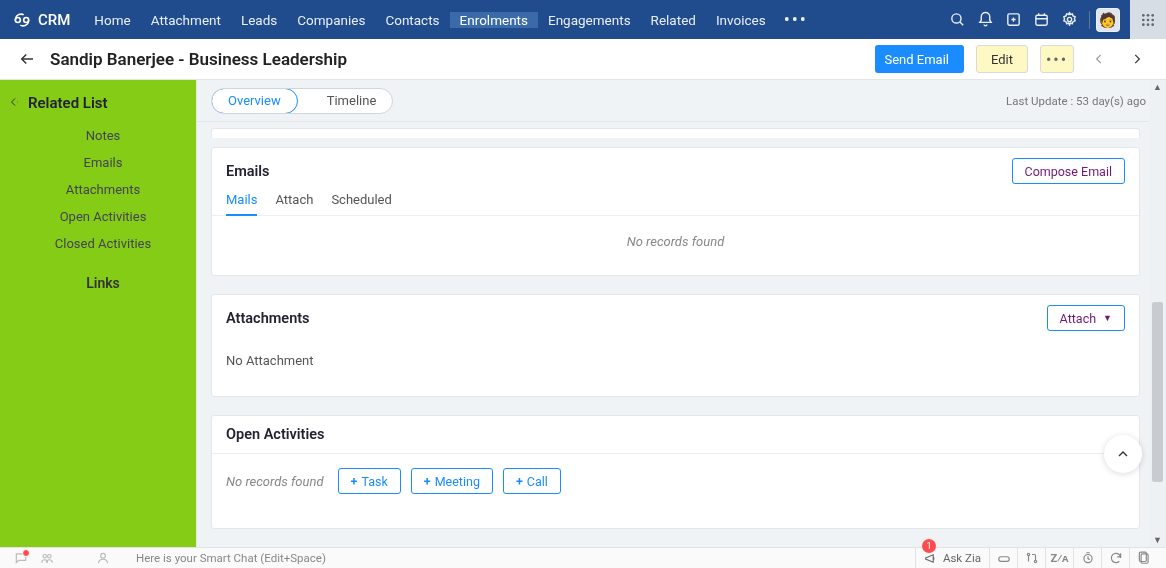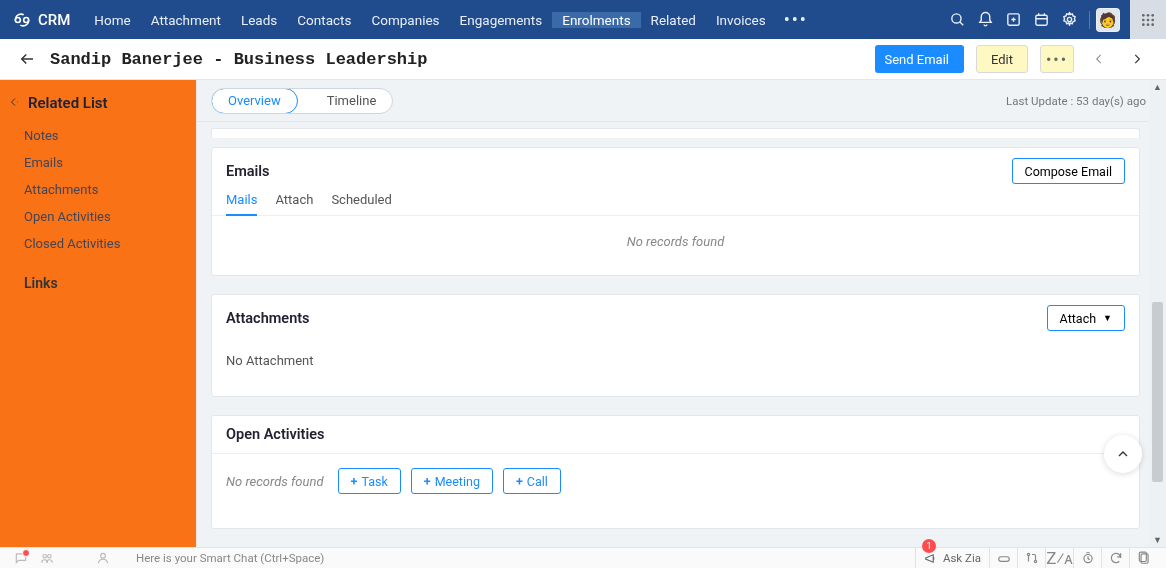--- a/index.html
+++ b/index.html
@@ -15,53 +15,53 @@
 .topnav .tab.more { font-size: 18px; letter-spacing: 2px; padding: 0 8px; }
 .topnav .spacer { flex: 1; }
 .topnav .iconbtn { width: 28px; height: 28px; display: flex; align-items: center; justify-content: center; cursor: pointer; color: #e8eef6; }
 .topnav .divider { width: 1px; height: 18px; background: rgba(255,255,255,.25); margin: 0 6px; }
 .topnav .avatar { width: 24px; height: 24px; border-radius: 4px; background: #dfe6ee; border: 1px solid rgba(255,255,255,.4); display:flex; align-items:center; justify-content:center; font-size:14px; }
 .topnav .apps { width: 36px; height: 39px; display: flex; align-items: center; justify-content: center; background: #d7dde5; margin-left: 10px; margin-right:-12px; }
 
 
 .headerrow { background: #fff; height: 41px; border-bottom: 1px solid #e6e6e6; display: flex; align-items: center; padding: 0 16px; gap: 12px; }
 .headerrow .back { width: 22px; height: 22px; display:flex; align-items:center; justify-content:center; cursor:pointer; }
-.headerrow .title { font-size: 17px; font-weight: 600; color: #222; font-family: Liberation Mono, monospace; }
+.headerrow .title { font-size: 17px; font-weight: 600; color: #222; }
 .headerrow .hspacer { flex: 1; }
 .headerrow .btn { height: 28px; padding: 0 14px; border-radius: 3px; font-size: 13px; display:flex; align-items:center; cursor:pointer; border:1px solid transparent; }
 .headerrow .btn.primary { background: #1a8cff; color: #fff; padding-left: 8px; }
 .headerrow .btn.secondary { background: #fef9c3; color: #333; border:1px solid #d9d9d9; }
 .headerrow .btn.icon { width: 34px; padding: 0; justify-content:center; letter-spacing:2px; font-size:16px; color:#666; }
 .headerrow .navchev { width: 26px; height:26px; display:flex; align-items:center; justify-content:center; color:#999; }
 .headerrow .navchev.enabled { color:#333; cursor:pointer; }
 
 
 .body { display:flex; height: calc(568px - 39px - 41px - 21px); }
 
 
-.sidebar { width: 197px; background:#f97316; border-right:1px solid #e6e6e6; padding: 14px 0 0 0; }
+.sidebar { width: 197px; background:#84cc16; border-right:1px solid #e6e6e6; padding: 14px 0 0 0; text-align: center; }
 .sidebar .heading { display:flex; align-items:center; gap:8px; padding: 0 14px 10px 8px; font-size:15px; font-weight:600; color:#223; }
 .sidebar .heading svg { flex-shrink:0; }
 .sidebar .item { padding: 6px 14px 6px 24px; font-size:13px; color:#445; cursor:pointer; }
 .sidebar .links-heading { padding: 18px 14px 6px 24px; font-size:14px; font-weight:600; color:#333; }
 
 
 .maincol { flex:1; display:flex; flex-direction:column; position:relative; background:#f0f3f6; overflow:hidden; }
 .viewtabs { height:42px; border-bottom:1px solid #e3e7eb; display:flex; align-items:center; padding-left:14px; padding-right:20px; background:#f0f3f6; }
 .pillset { background:#fff; border:1px solid #d0d6dd; border-radius:15px; height:26px; display:flex; overflow:hidden; }
 .pill { padding: 0 16px; font-size:13px; display:flex; align-items:center; cursor:pointer; color:#555;margin-left:14px; }
 .pill.active { border:1px solid #1a8cff; border-radius:14px; color:#1a8cff; margin:-1px; }
 .lastupdate { margin-left:auto; font-size:11.5px; color:#777; }
 
 .scrollarea { flex:1; overflow-y:auto; padding: 6px 26px 18px 14px; position:relative; }
 .card { background:#fff; border:1px solid #e3e7eb; border-radius:3px; margin: 10px 0 18px 0; }
 .card .chead { display:flex; align-items:center; padding: 10px 14px; }
 .card .ctitle { font-size:14.5px; font-weight:600; color:#223; }
 .card .cactions { margin-left:auto; display:flex; gap:8px; }
-.obtn { height:26px; padding:0 12px; border:1px solid #1a8cff; color:#000000; background:#fff; border-radius:3px; font-size:12.5px; display:flex; align-items:center; cursor:pointer; gap:4px; }
+.obtn { height:26px; padding:0 12px; border:1px solid #1a8cff; color:#701a75; background:#fff; border-radius:3px; font-size:12.5px; display:flex; align-items:center; cursor:pointer; gap:4px; }
 .obtn .caret { margin-left:3px; font-size:9px; }
 .subtabs { display:flex; gap:18px; padding: 0 14px 8px 14px; border-bottom:1px solid #eee; margin-top:-2px; }
 .subtab { font-size:13px; color:#555; padding-bottom:0; cursor:pointer; }
 .subtab.active { color:#1a8cff; border-bottom:2px solid #1a8cff; margin-bottom:-9px; }
 .cbody { padding: 18px 14px 26px 14px; }
 .norec { text-align:center; color:#888; font-style:italic; font-size:13px; }
 .noatt { color:#555; font-size:13px; }
 .oabody { display:flex; align-items:center; gap:10px; padding: 14px; border-top: 1px solid #eee;}
 .oabody .norec2 { color:#888; font-style:italic; font-size:13px; margin-right:4px; }
 .addbtn { height:26px; padding:0 12px; border:1px solid #1a8cff; color:#1a8cff; background:#fff; border-radius:3px; font-size:12.5px; display:flex; align-items:center; cursor:pointer; gap:4px; }
@@ -98,24 +98,24 @@
           <path d="M4 12c0-4 3-7 7-7 2 0 3 1 3 1M20 12c0 4-3 7-7 7-2 0-3-1-3-1"></path>
           <path d="M4 12c0 2 1 3 3 3s3-1 3-3-1-3-3-3-3 1-3 3zM14 12c0 2 1 3 3 3s3-1 3-3-1-3-3-3-3 1-3 3z"></path>
         </svg>
     </span>
     <span>CRM</span>
   </div>
   <div class="tabs">
     <div class="tab">Home</div>
     <div class="tab">Attachment</div>
     <div class="tab">Leads</div>
+    <div class="tab">Companies</div>
     <div class="tab">Contacts</div>
-    <div class="tab">Companies</div>
+    <div class="tab active">Enrolments</div>
     <div class="tab">Engagements</div>
-    <div class="tab active">Enrolments</div>
     <div class="tab">Related</div>
     <div class="tab">Invoices</div>
     <div class="tab more">•••</div>
   </div>
   <div class="spacer"></div>
   <div class="iconbtn">
     <svg width="17" height="17" viewBox="0 0 24 24" fill="none" stroke="currentColor" stroke-width="2">
         <circle cx="10.5" cy="10.5" r="6.5"></circle>
         <path d="M20 20l-4.5-4.5"></path>
       </svg>
@@ -300,21 +300,21 @@
         <circle cx="16" cy="9" r="3"></circle>
         <path d="M3 20c0-3 2-5 5-5s5 2 5 5M11 20c0-3 2-5 5-5s5 2 5 5"></path>
       </svg>
   </div>
   <div class="ficon" style="margin-left:30px;">
     <svg width="14" height="14" viewBox="0 0 24 24" fill="none" stroke="currentColor" stroke-width="2">
         <circle cx="12" cy="8" r="4"></circle>
         <path d="M4 21c0-4 4-7 8-7s8 3 8 7"></path>
       </svg>
   </div>
-  <div class="ftext">Here is your Smart Chat (Ctrl+Space)</div>
+  <div class="ftext">Here is your Smart Chat (Edit+Space)</div>
   <div class="fspacer"></div>
   <div class="askzia">
     <div class="aziabadge">1</div>
     <svg width="13" height="13" viewBox="0 0 24 24" fill="none" stroke="currentColor" stroke-width="2">
         <path d="M3 11l14-6v14L3 13v-2z"></path>
         <path d="M17 9a4 4 0 010 6"></path>
       </svg>
     <span>Ask Zia</span>
   </div>
   <div class="futilicons">
@@ -325,21 +325,21 @@
         </svg>
       </div>
     <div class="fi">
         <svg width="14" height="14" viewBox="0 0 24 24" fill="none" stroke="currentColor" stroke-width="2">
           <circle cx="6" cy="6" r="2"></circle>
           <circle cx="18" cy="18" r="2"></circle>
           <path d="M6 8v10M18 16V8a2 2 0 00-2-2h-4"></path>
         </svg>
       </div>
     <div class="fi">
-        <span style="font-size:17px;font-weight:400;">Z⁄ᴀ</span>
+        <span style="font-size:11px;font-weight:700;">Z⁄ᴀ</span>
       </div>
     <div class="fi">
         <svg width="14" height="14" viewBox="0 0 24 24" fill="none" stroke="currentColor" stroke-width="2">
           <circle cx="12" cy="13" r="7"></circle>
           <path d="M12 9v4l3 2M9 3h6"></path>
         </svg>
       </div>
     <div class="fi">
         <svg width="14" height="14" viewBox="0 0 24 24" fill="none" stroke="currentColor" stroke-width="2">
           <path d="M20 12a8 8 0 10-2.3 5.6M20 4v6h-6"></path>

